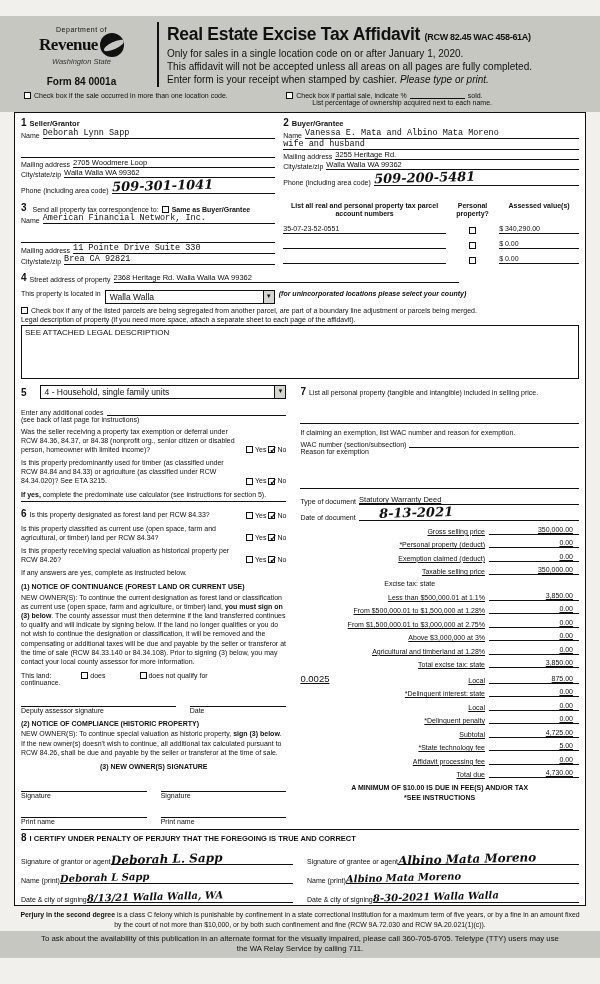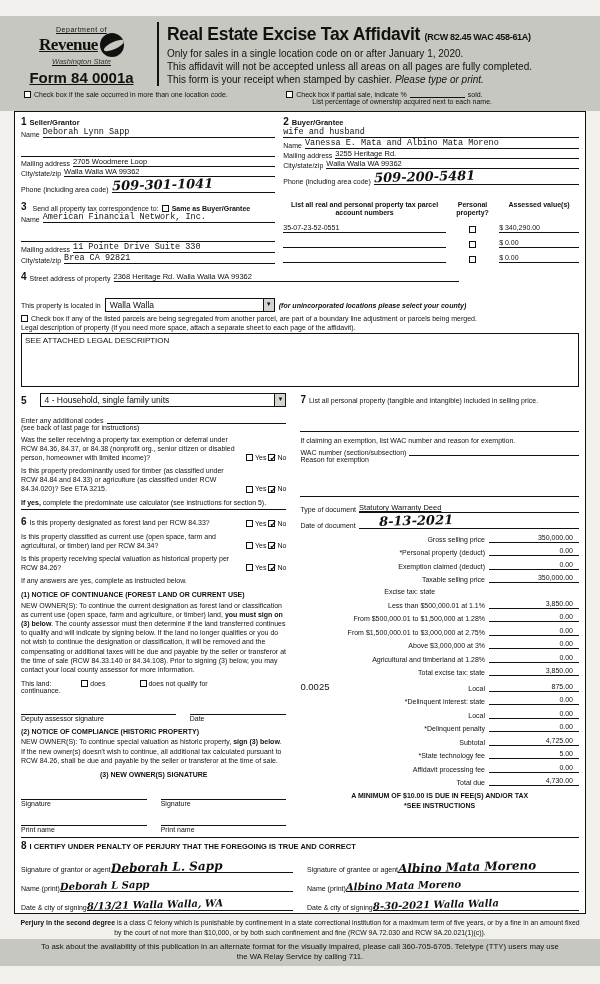--- a/index.html
+++ b/index.html
@@ -3,28 +3,28 @@
 <meta charset="utf-8">
 <style>
   * { margin:0; padding:0; box-sizing:border-box; }
   html,body { width:600px; height:984px; overflow:hidden; background:#f1f0ec; font-family:"Liberation Sans", sans-serif; color:#111; }
   .band { background:#c7c7c1; }
   .page { width:600px; }
   .topgap { height:16px; }
   
   .hdr { padding:6px 14px 2px 14px; }
   .hdr-main { display:flex; }
-  .logo-block { width:135px; text-align:center; padding-top:4px;text-decoration:underline; }
+  .logo-block { width:135px; text-align:center; padding-top:4px; }
   .logo-line1 { font-size:7px; letter-spacing:0.5px; }
   .logo-row { display:flex; align-items:center; justify-content:center; gap:2px; }
   .logo-rev { font-size:17px; font-weight:bold; font-family:"Liberation Serif", serif; letter-spacing:-0.5px; }
   .logo-circ { width:24px; height:24px; border-radius:50%; background:#111; color:#fff; position:relative; overflow:hidden; flex:0 0 auto; }
   .logo-circ::after { content:""; position:absolute; left:3px; top:9px; width:22px; height:7px; background:#c7c7c1; transform:rotate(-25deg); border-radius:50%; }
   .logo-state { font-size:7.5px; font-style:italic; color:#333; }
-  .logo-form { font-size:15px; font-weight:bold; margin-top:3px; }
+  .logo-form { font-size:10px; font-weight:bold; margin-top:10px; }
   .hdr-divider { width:2px; background:#111; margin:0 8px; }
   .hdr-right { flex:1; padding-top:2px; }
   .hdr-title { font-size:17.5px; font-weight:bold; letter-spacing:-0.3px; }
   .hdr-title small { font-size:9px; font-weight:bold; }
   .hdr-sub { font-size:10px; line-height:1.3; margin-top:2px; }
   .hdr-checks { display:flex; font-size:7px; margin-top:5px; padding:0 4px 4px 10px; }
   .hdr-checks .lft { width:47%; display:flex; gap:3px; }
   .hdr-checks .rgt { flex:1; }
   .chk-line { display:flex; gap:3px; align-items:flex-end; }
   .pct-line { display:inline-block; width:55px; border-bottom:1px solid #111; }
@@ -58,21 +58,21 @@
   .dd { display:inline-flex; border:1.5px solid #111; align-items:stretch; background:#fff; }
   .dd .dd-val { padding:1px 4px; font-size:8.5px; }
   .dd .dd-btn { width:11px; border-left:1.5px solid #111; background:#d5d5d0; text-align:center; font-size:6px; line-height:11px; }
   .legalbox { border:1.5px solid #111; height:54px; margin-top:2px; padding:2px 3px; font-size:8px; }
   .q { display:flex; align-items:flex-end; margin-top:4px; line-height:1.3; }
   .q .qt { flex:1; padding-right:4px; }
   .yn { white-space:nowrap; display:flex; gap:2px; align-items:center; }
   .para { line-height:1.32; margin-top:4px; }
   .bheading { font-weight:bold; margin-top:5px; line-height:1.3; }
   
-  .taxrow { display:flex; align-items:flex-end; margin-top:4.5px; }
+  .taxrow { display:flex; align-items:flex-end; margin-top:4.5px;text-decoration:underline; }
   .taxrow .rate { font-size:9.5px; margin-right:12px; }
   .taxrow .tl { margin-left:auto; white-space:nowrap; padding-right:4px; }
   .taxrow .tv { width:90px; border-bottom:1px solid #111; text-align:right; padding-right:6px; min-height:9px; }
   .tax-center { text-align:center; margin-top:5px; padding-right:60px; }
   .minnote { font-weight:bold; text-align:center; margin-top:5px; line-height:1.4; }
   
   .sig-split { display:flex; gap:14px; }
   .sig-col { flex:1; }
   .sigline { display:flex; align-items:flex-end; margin-top:7px; }
   .sig-hw { position:relative; top:2px; }
@@ -97,21 +97,21 @@
           </div>
           <div class="logo-state">Washington State</div>
           <div class="logo-form">Form 84 0001a</div>
         </div>
         <div class="hdr-divider"></div>
         <div class="hdr-right">
           <div class="hdr-title"><span>Real Estate Excise Tax Affidavit</span> <small>(RCW 82.45 WAC 458-61A)</small></div>
           <div class="hdr-sub">
             <div>Only for sales in a single location code on or after January 1, 2020.</div>
             <div>This affidavit will not be accepted unless all areas on all pages are fully completed.</div>
-            <div><span>This form is your receipt when stamped by cashier. </span><i>Please type or print.</i></div>
+            <div><span>Enter form is your receipt when stamped by cashier. </span><i>Please type or print.</i></div>
           </div>
         </div>
       </div>
       <div class="hdr-checks">
         <div class="lft">
           <span class="cb"></span>
           <span>Check box if the sale occurred in more than one location code.</span>
         </div>
         <div class="rgt">
           <div class="chk-line">
@@ -147,25 +147,25 @@
             <span class="fill"><span class="typed-sm">Walla Walla WA 99362</span></span>
           </div>
         <div class="frow">
             <span class="lbl">Phone (including area code)</span>
             <span class="fill"><span class="hw hw-big">509-301-1041</span></span>
           </div>
       </div>
       <div class="c-right">
         <div><span class="secnum">2</span><span class="sectitle">Buyer/Grantee</span></div>
         <div class="frow">
-            <span class="fill"><span class="typed">wife and husband</span></span>
-          </div>
-        <div class="frow">
             <span class="lbl">Name</span>
             <span class="fill"><span class="typed">Vanessa E. Mata and Albino Mata Moreno</span></span>
+          </div>
+        <div class="frow">
+            <span class="fill"><span class="typed">wife and husband</span></span>
           </div>
         <div class="frow">
             <span class="lbl">Mailing address</span>
             <span class="fill"><span class="typed-sm">3255 Heritage Rd.</span></span>
           </div>
         <div class="frow">
             <span class="lbl">City/state/zip</span>
             <span class="fill"><span class="typed-sm">Walla Walla WA 99362</span></span>
           </div>
         <div class="frow">
@@ -227,21 +227,21 @@
           </div>
       </div>
     </div>
 
     <div style="margin-top:7px;">
       <div class="frow" style="margin-top:0;">
         <span class="secnum">4</span>
         <span class="lbl">Street address of property</span>
         <span class="fill" style="flex:0 1 62%;"><span class="typed-sm">2368 Heritage Rd. Walla Walla WA 99362</span></span>
       </div>
-      <div style="display:flex; align-items:center; gap:4px; margin-top:16px;">
+      <div style="display:flex; align-items:flex-start; gap:4px; margin-top:7px;">
         <span>This property is located in</span>
         <span class="dd" style="width:170px;">
           <span class="dd-val" style="flex:1;">Walla Walla</span>
           <span class="dd-btn">▼</span>
         </span>
         <i style="font-weight:bold;">(for unincorporated locations please select your county)</i>
       </div>
       <div style="display:flex; gap:3px; margin-top:3px; align-items:flex-start;">
         <span class="cb"></span>
         <span>Check box if any of the listed parcels are being segregated from another parcel, are part of a boundary line adjustment or parcels being merged.</span>

